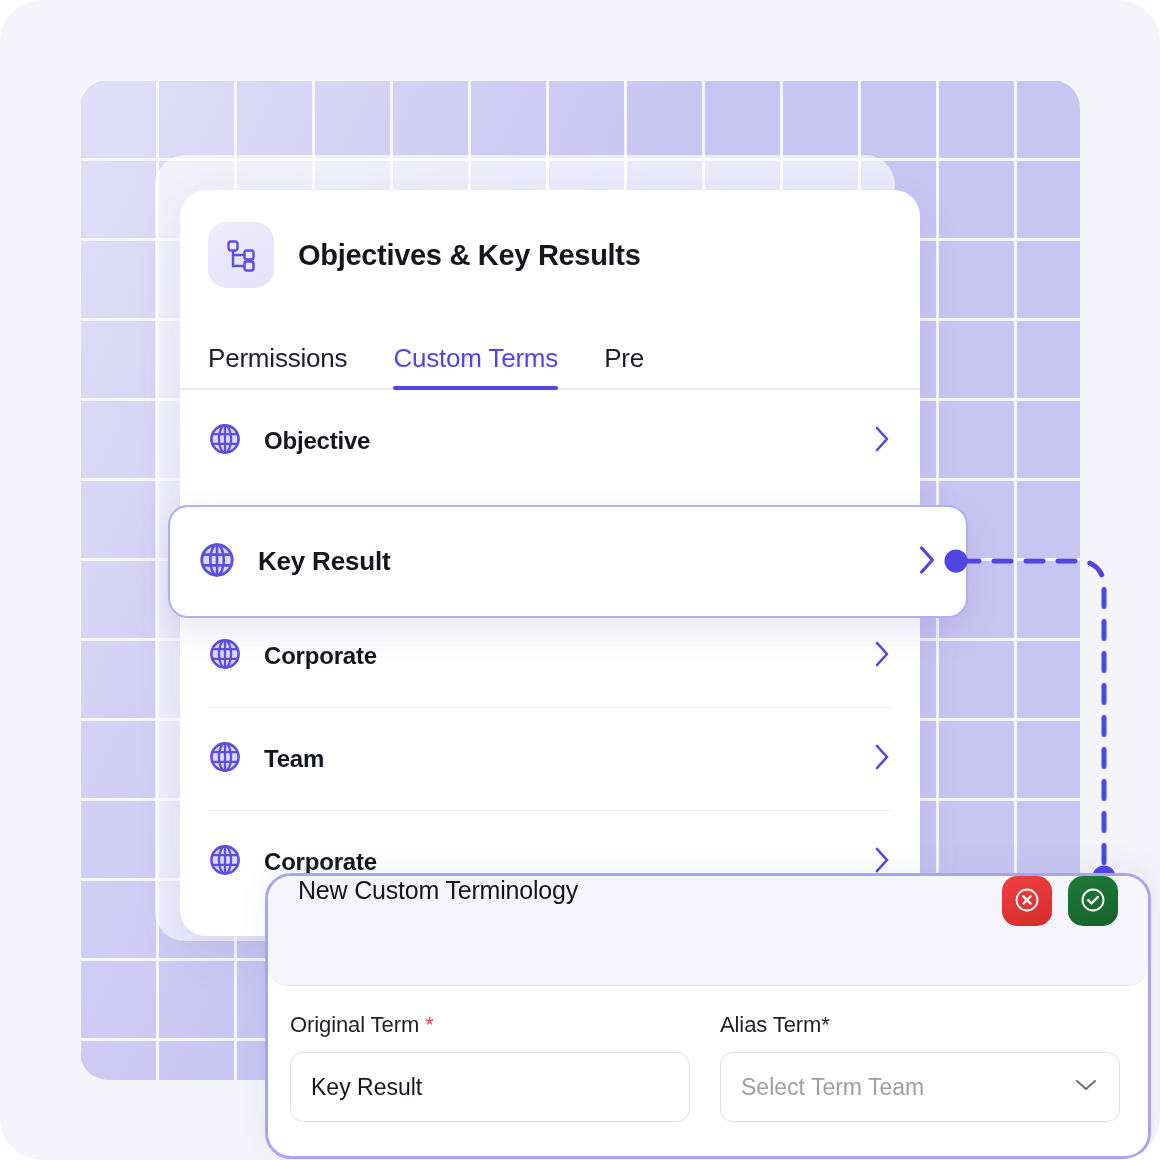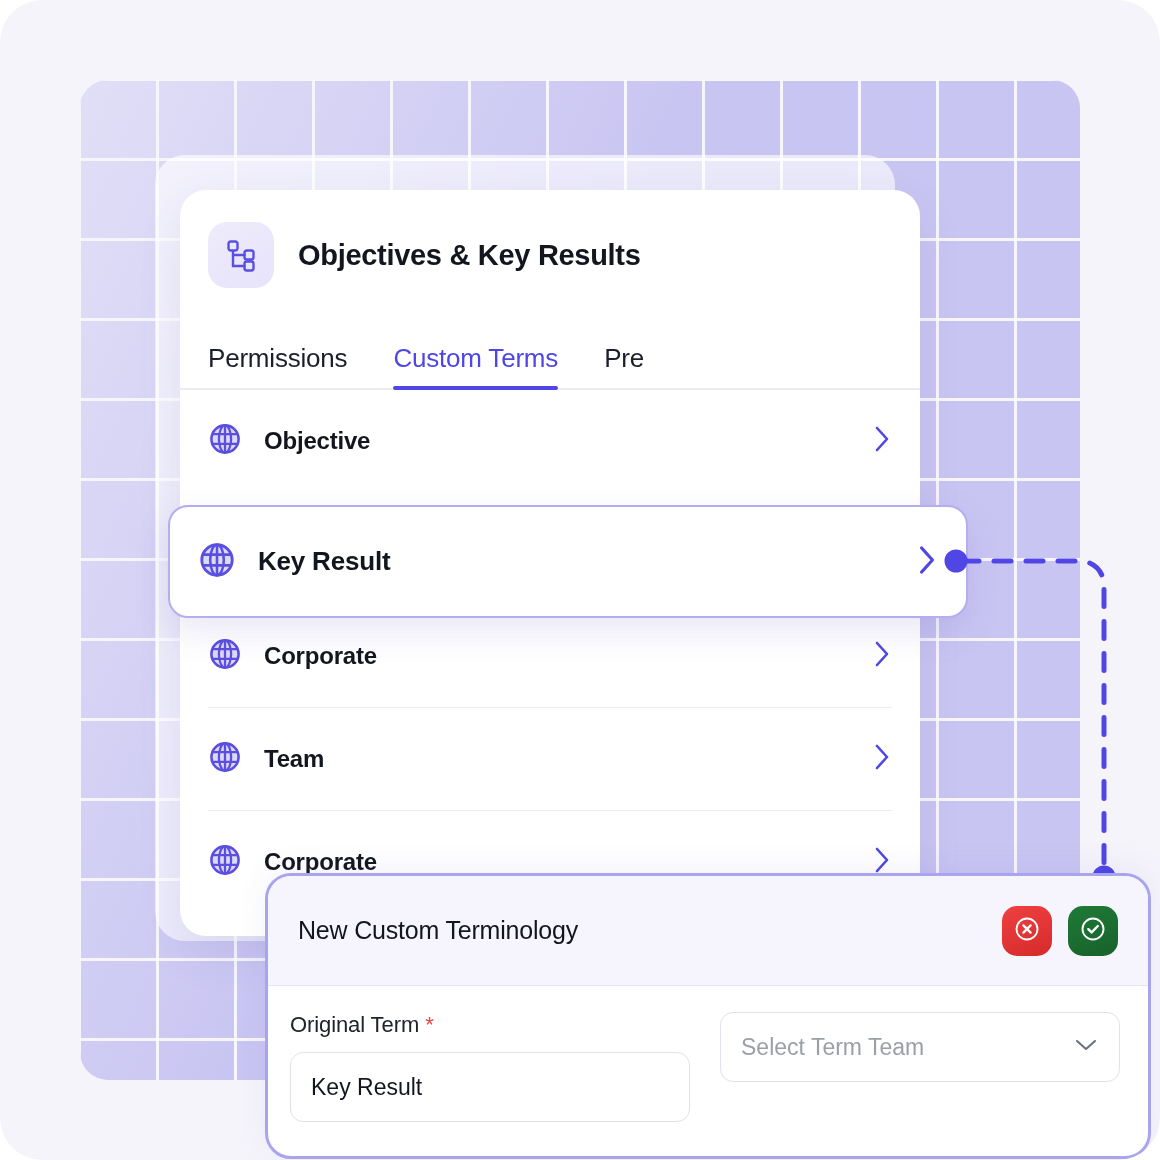--- a/index.html
+++ b/index.html
@@ -86,21 +86,21 @@
   .connector{position:absolute;left:0;top:0;width:1160px;height:1160px;pointer-events:none;}
 
   
   .bottom-panel{
     position:absolute;left:265px;top:873px;width:880px;height:280px;
     border:3px solid #a9a4ee;border-radius:26px;background:#ffffff;overflow:hidden;
     box-shadow:0 -6px 30px rgba(90,80,180,.07);
   }
   .bp-head{
     height:110px;background:#f6f5fd;border-bottom:1px solid #e7e5f5;
-    display:flex;align-items:center;padding:0 30px;box-sizing:border-box;
+    display:flex;padding:0 30px;box-sizing:border-box;border-radius:19px;
   }
   .bp-title{font-size:25px;color:#14161f;letter-spacing:-.2px;}
   .bp-actions{margin-left:auto;display:flex;gap:16px;}
   .act-btn{
     width:50px;height:50px;border-radius:15px;display:flex;align-items:center;justify-content:center;
     border:none;padding:0;cursor:pointer;
   }
   .act-cancel{background:linear-gradient(160deg,#ef4040 0%,#d62b2b 100%);}
   .act-confirm{background:linear-gradient(160deg,#1f7a36 0%,#17622b 100%);}
 
@@ -275,20 +275,21 @@
         <div class="field-label">
           <span>Original Term</span>
           <span class="req">*</span>
         </div>
         <div class="field-box">
           <span class="field-value">Key Result</span>
         </div>
       </div>
 
       <div class="field">
+        <div class="field-label">Alias Term*</div>
         <div class="field-box">
           <span class="field-placeholder">Select Term Team</span>
           <span class="caret">
             <svg width="26" height="16" viewBox="0 0 26 16" fill="none">
               <path d="M4 4 L13 12 L22 4" stroke="#6b7280" stroke-width="2.1" stroke-linecap="round" stroke-linejoin="round"></path>
             </svg>
           </span>
         </div>
       </div>
 

